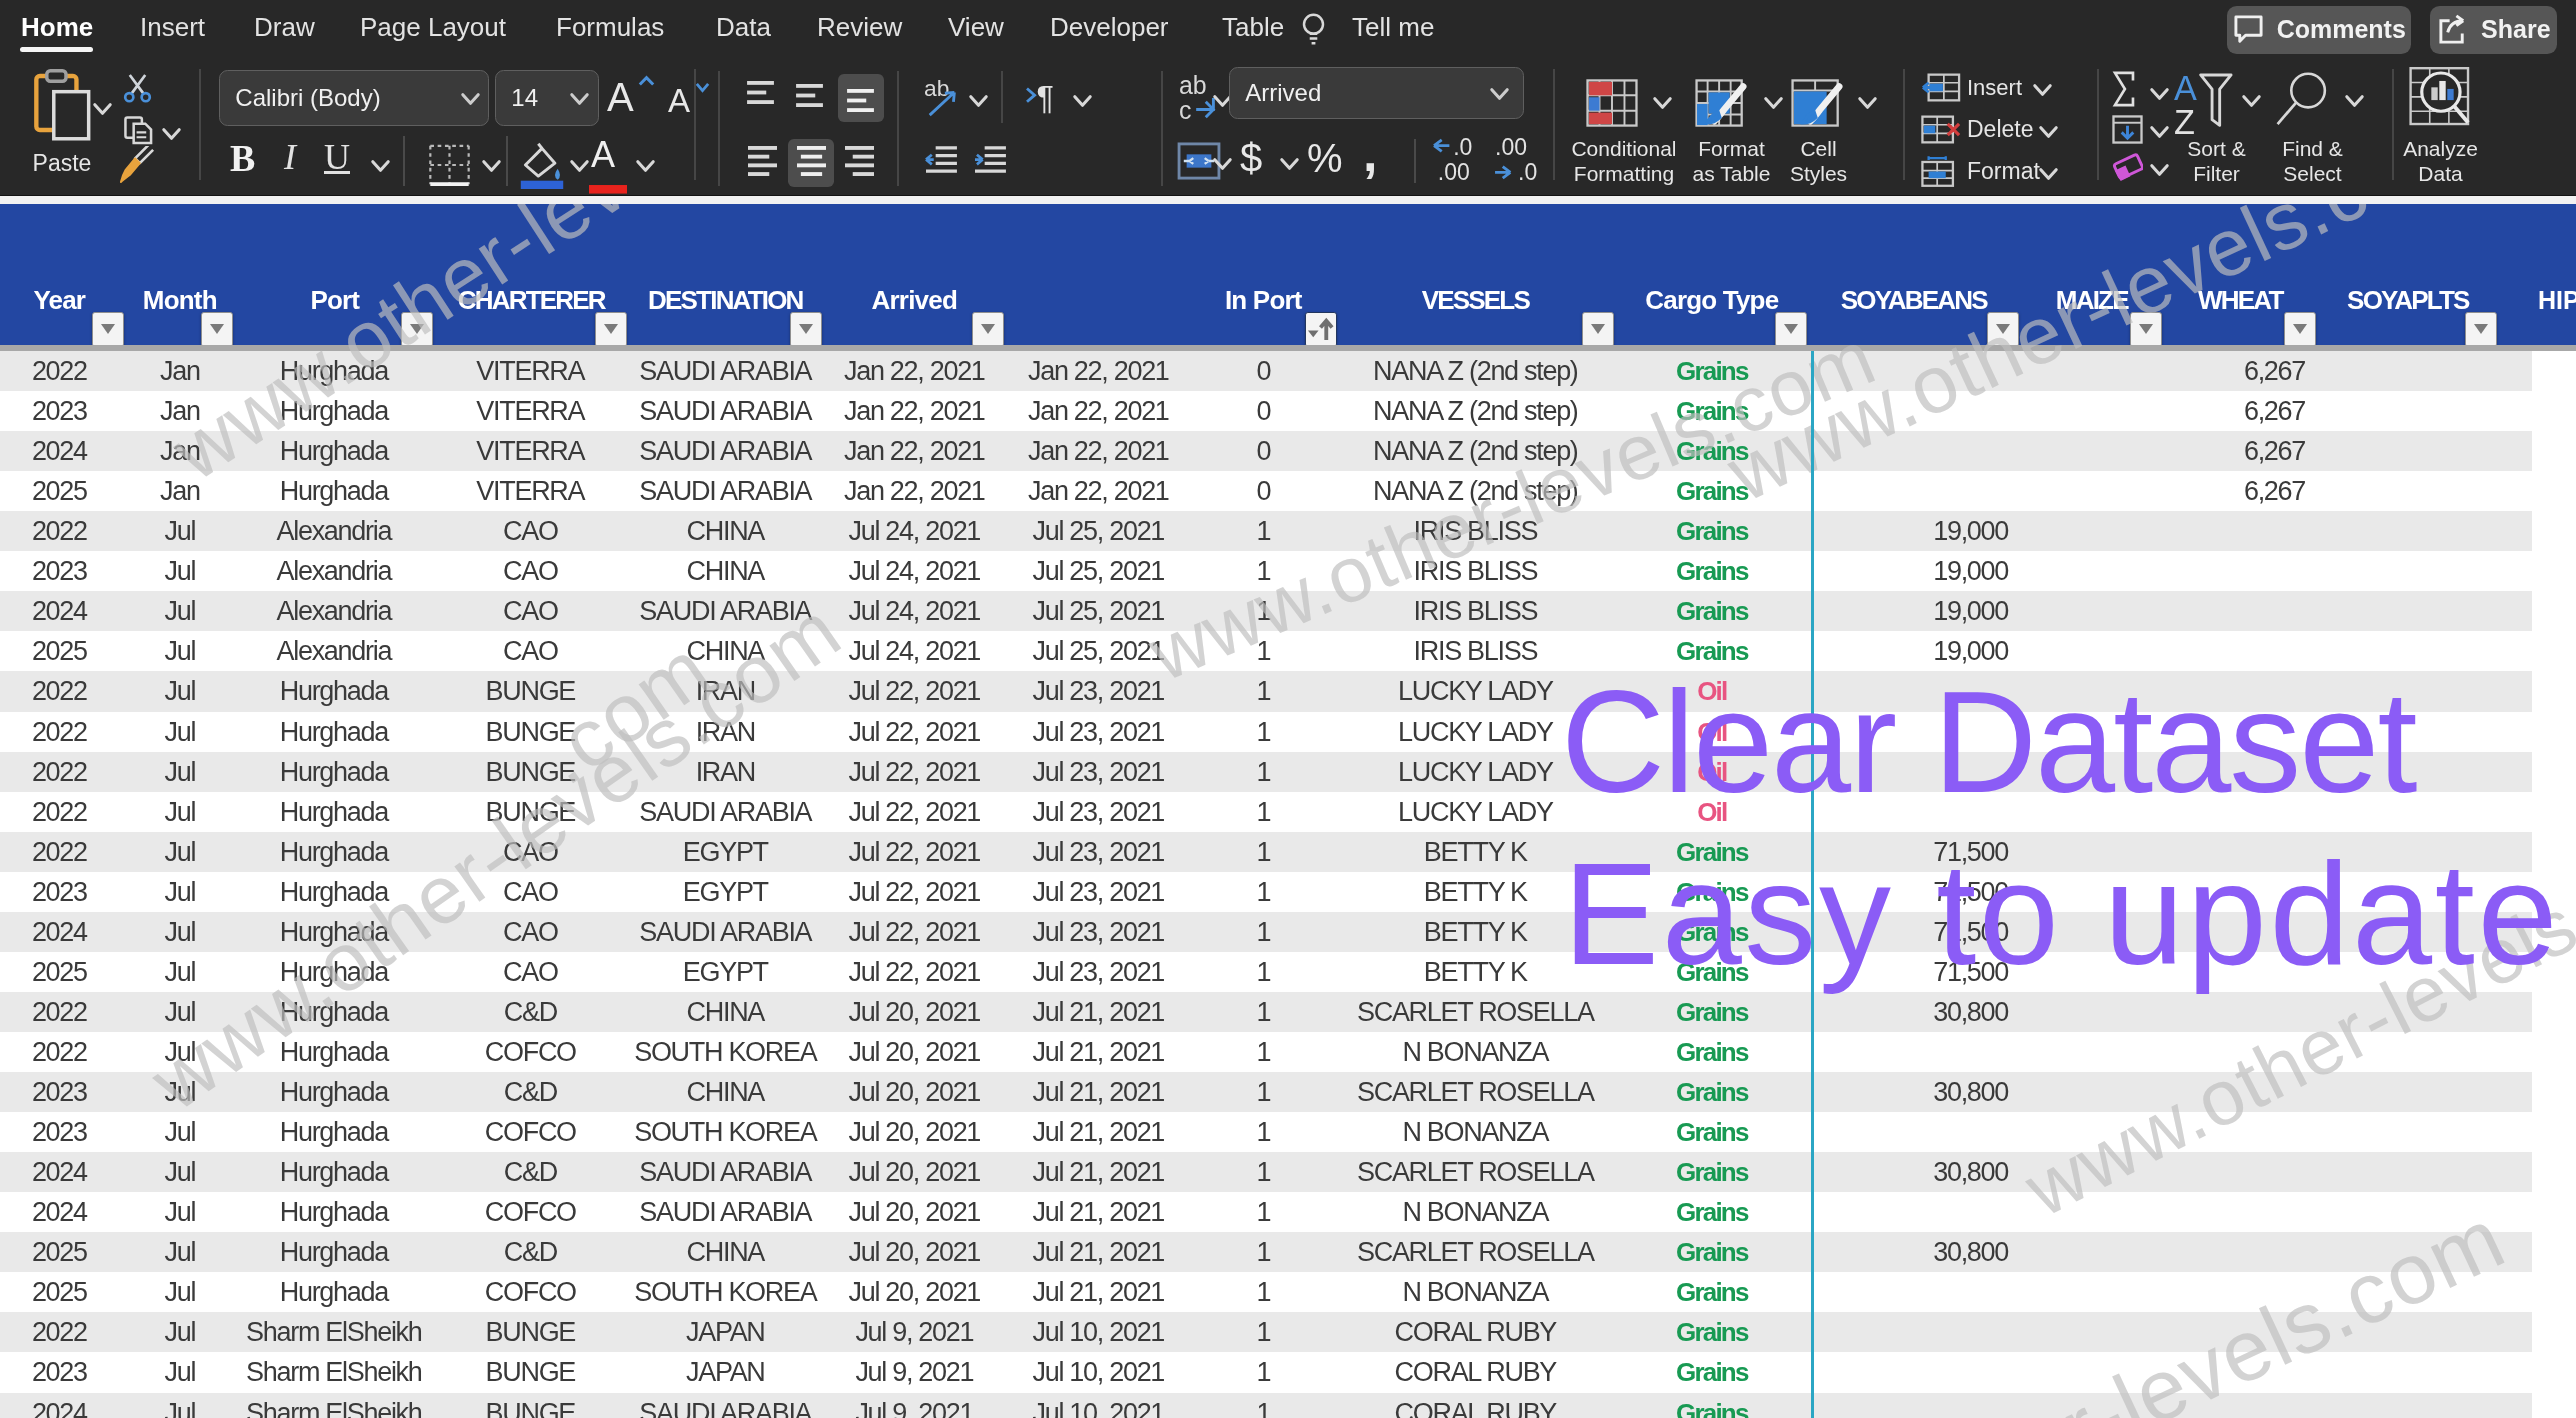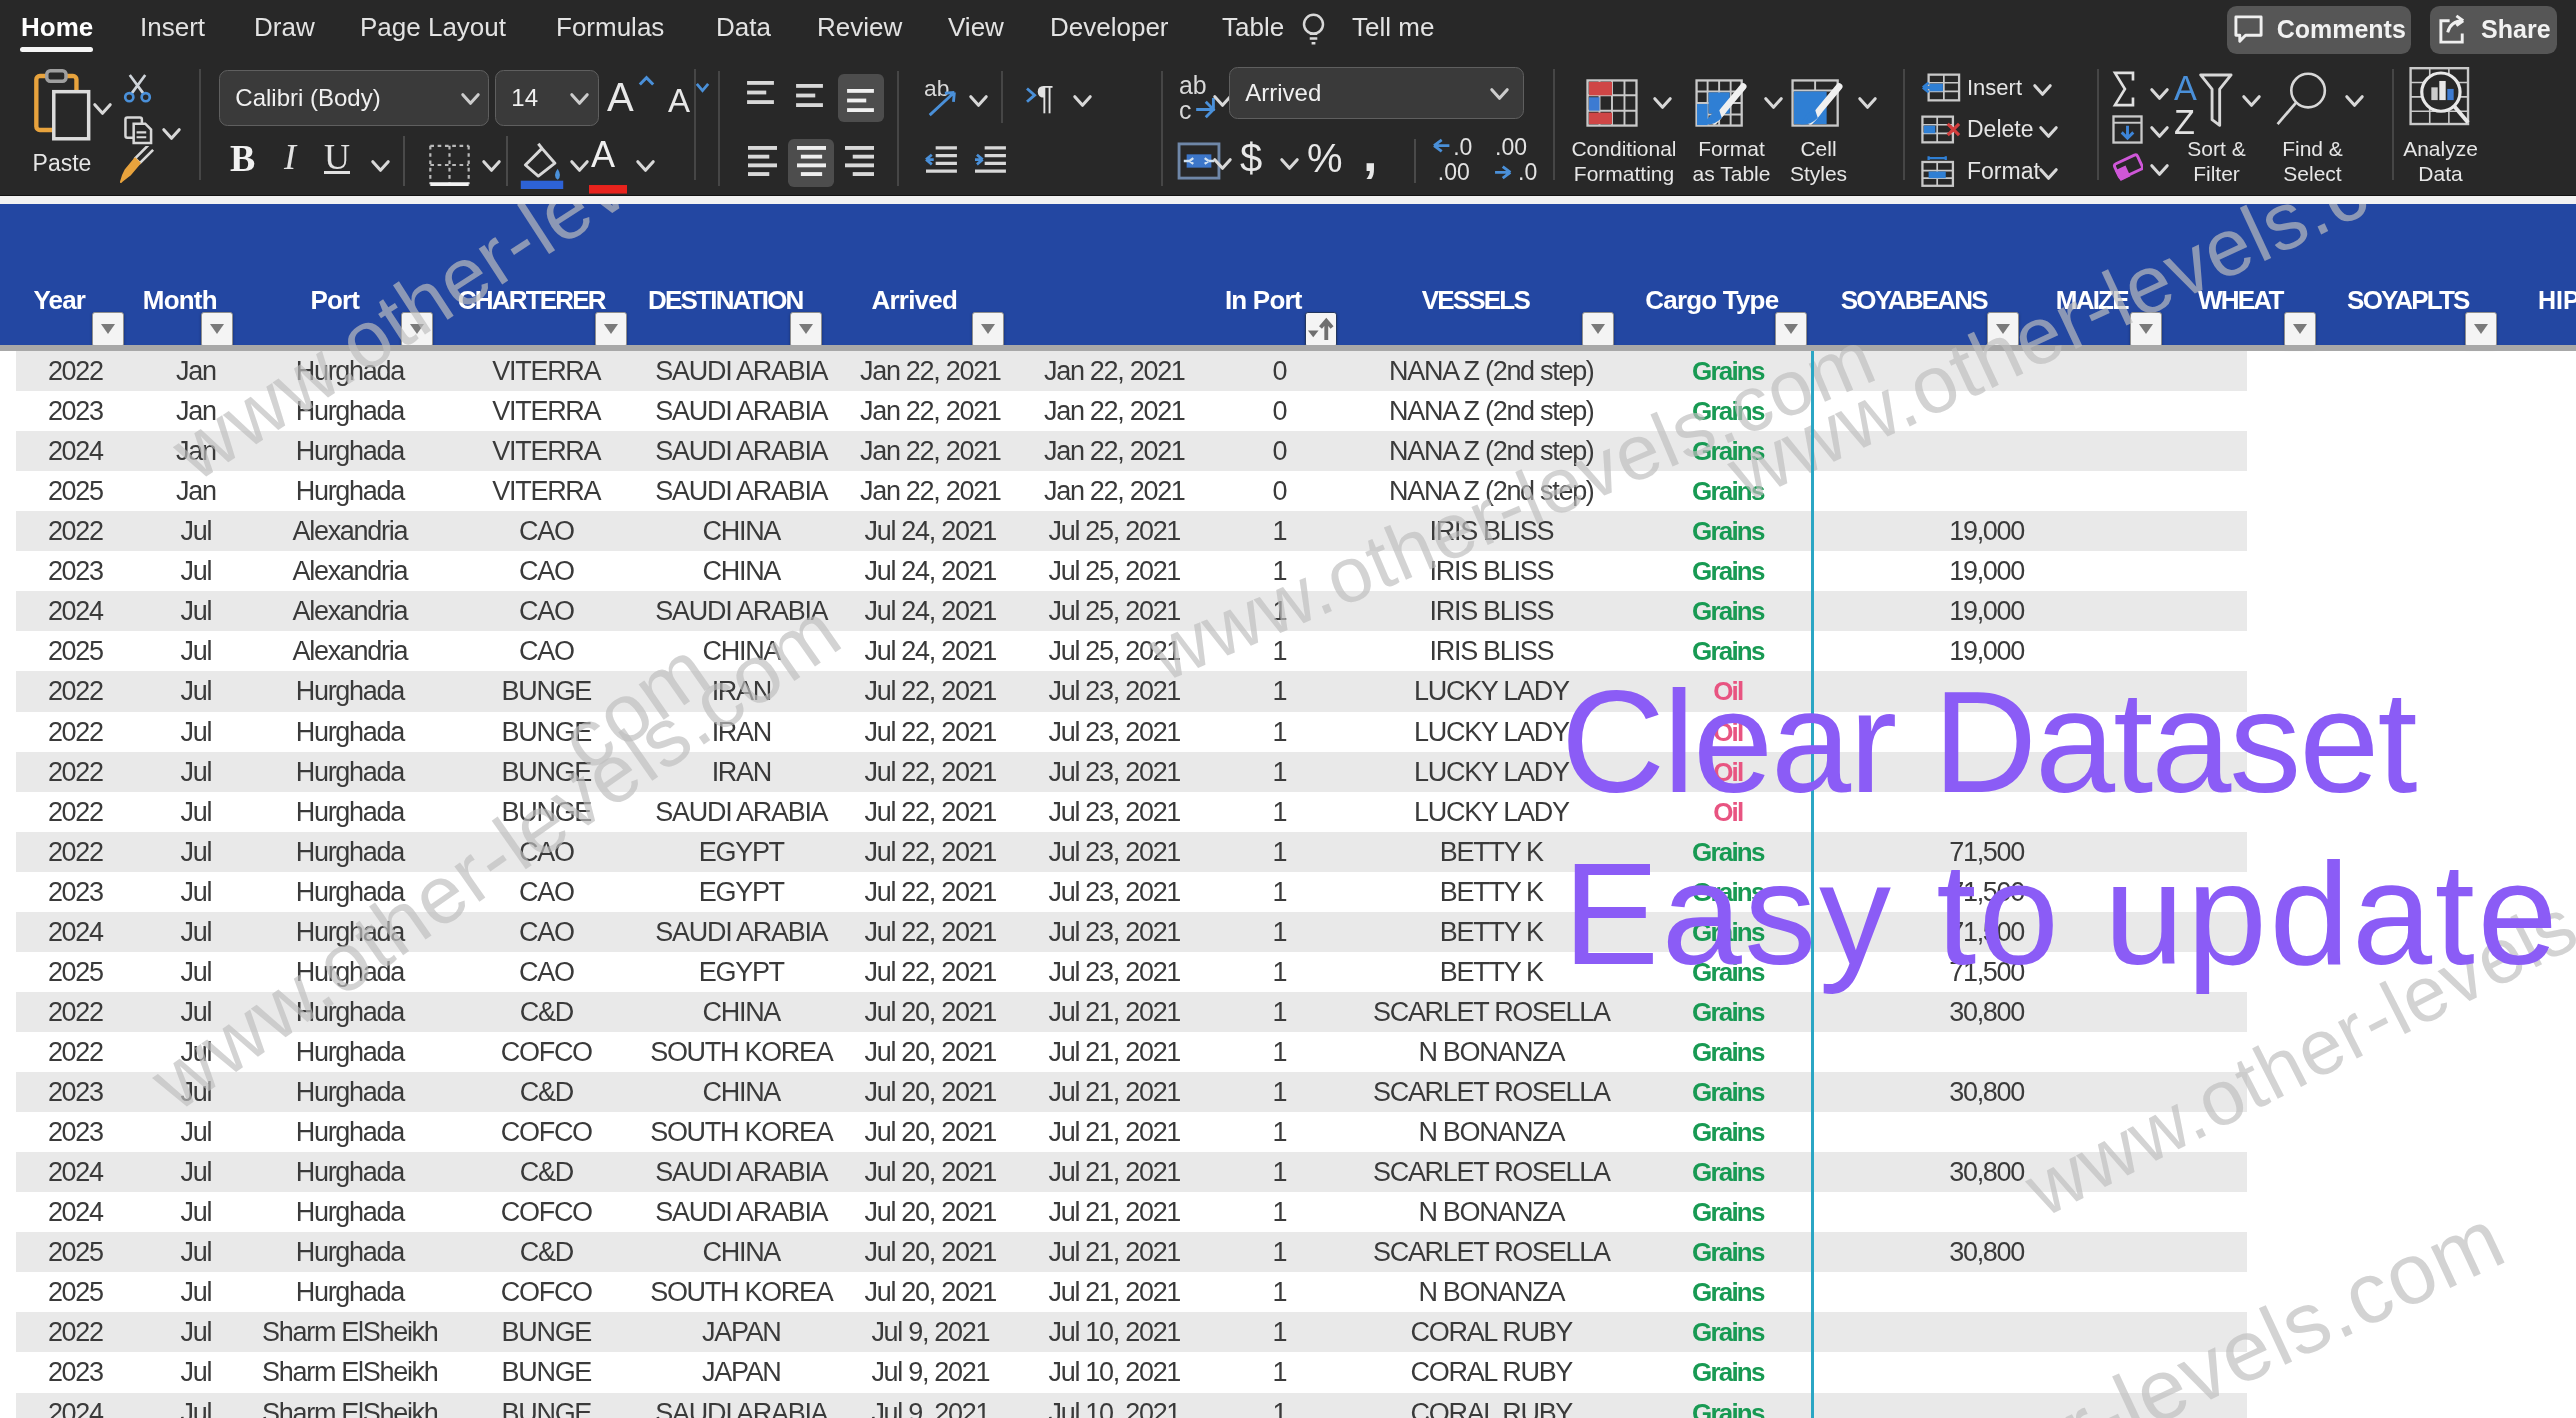--- a/index.html
+++ b/index.html
@@ -8,21 +8,21 @@
 #stage{position:absolute;top:0;left:0;width:2576px;height:1418px;overflow:hidden;background:#fff}
 
 #sheet{position:absolute;left:0;top:203px;width:2576px;height:1215px;z-index:1}
 #thead{position:absolute;left:0;top:0;width:2576px;height:148px;background:#2347a2}
 .hcell{position:absolute;top:0;height:148px}
 .hlab{position:absolute;left:-6.7px;right:6.7px;top:82px;text-align:center;font-size:26px;font-weight:bold;color:#fff;white-space:nowrap;letter-spacing:-0.8px}
 .hlab.caps{letter-spacing:-1.8px}
 .fbtn{position:absolute;top:109px;width:32px;height:35px;background:#f4f4f4;border:1px solid #8f8f8f;border-radius:2.9px;box-shadow:0 1.9px 2.9px rgba(0,0,0,.35)}
 .fbtn .tri{position:absolute;left:50%;top:10.5px;transform:translateX(-50%);width:0;height:0;border-left:7.7px solid transparent;border-right:7.7px solid transparent;border-top:10.5px solid #7a7a7a}
 #rows{position:absolute;left:0;top:148px;width:2576px}
-.tr{position:absolute;left:16px;width:2231px;display:flex;overflow:hidden}
+.tr{position:absolute;left:0;width:2532px;display:flex;overflow:hidden}
 .tr.odd{background:#e9e9e9}
 .tr.even{background:#ffffff}
 .td{flex:none;font-size:27px;letter-spacing:-1.3px;color:#3a3a3a;display:flex;align-items:center;justify-content:center;white-space:nowrap;position:relative}
 .td.ctr{left:-6.7px}
 .td.num{justify-content:flex-end;padding-right:20px}
 .grains{color:#189a53;font-weight:bold;font-size:26px;letter-spacing:-1.8px}
 .oil{color:#e85481;font-weight:bold;font-size:26px;letter-spacing:-1.8px}
 #tealline{position:absolute;left:1811px;top:351px;width:2.9px;height:1068px;background:#2ba6c4;z-index:4}
 
 .wm{position:absolute;z-index:3;letter-spacing:1px;color:rgba(190,190,190,0.68);white-space:nowrap;transform-origin:0 0}

